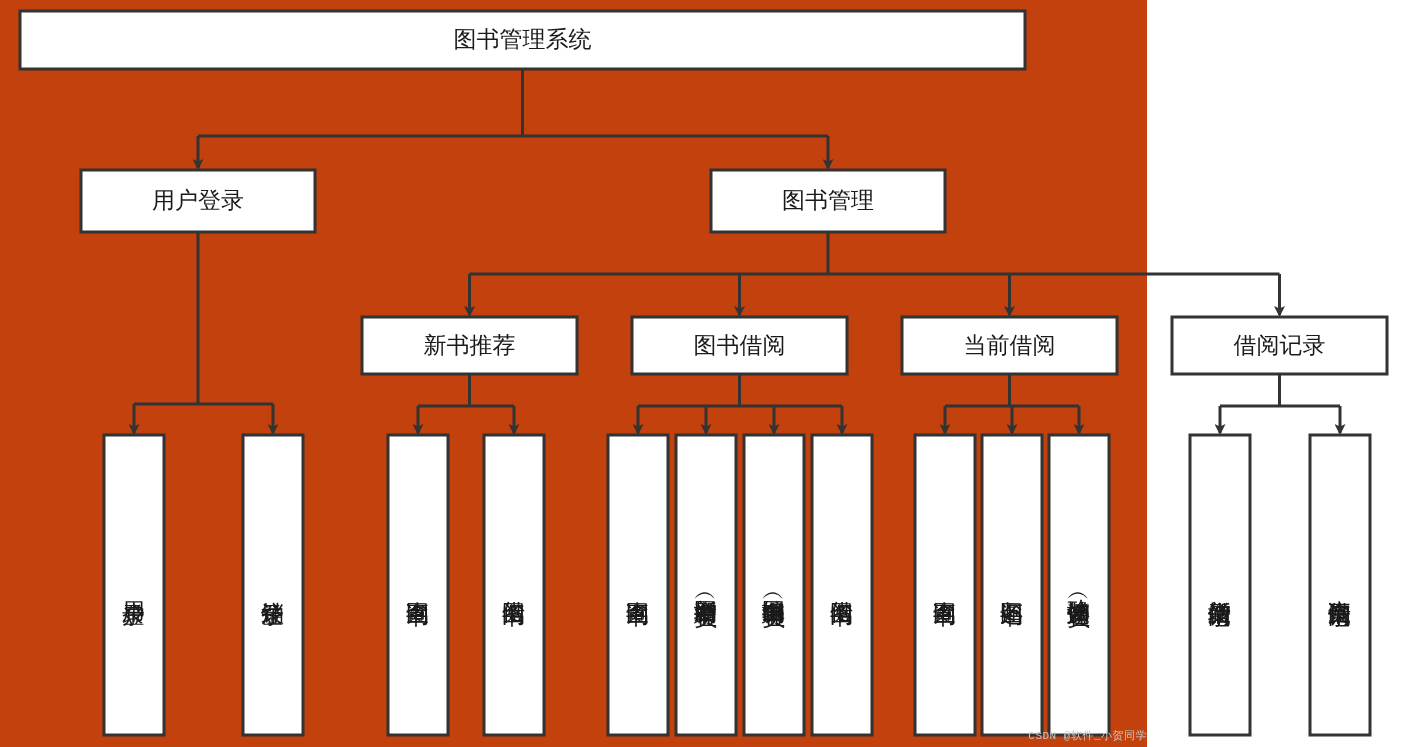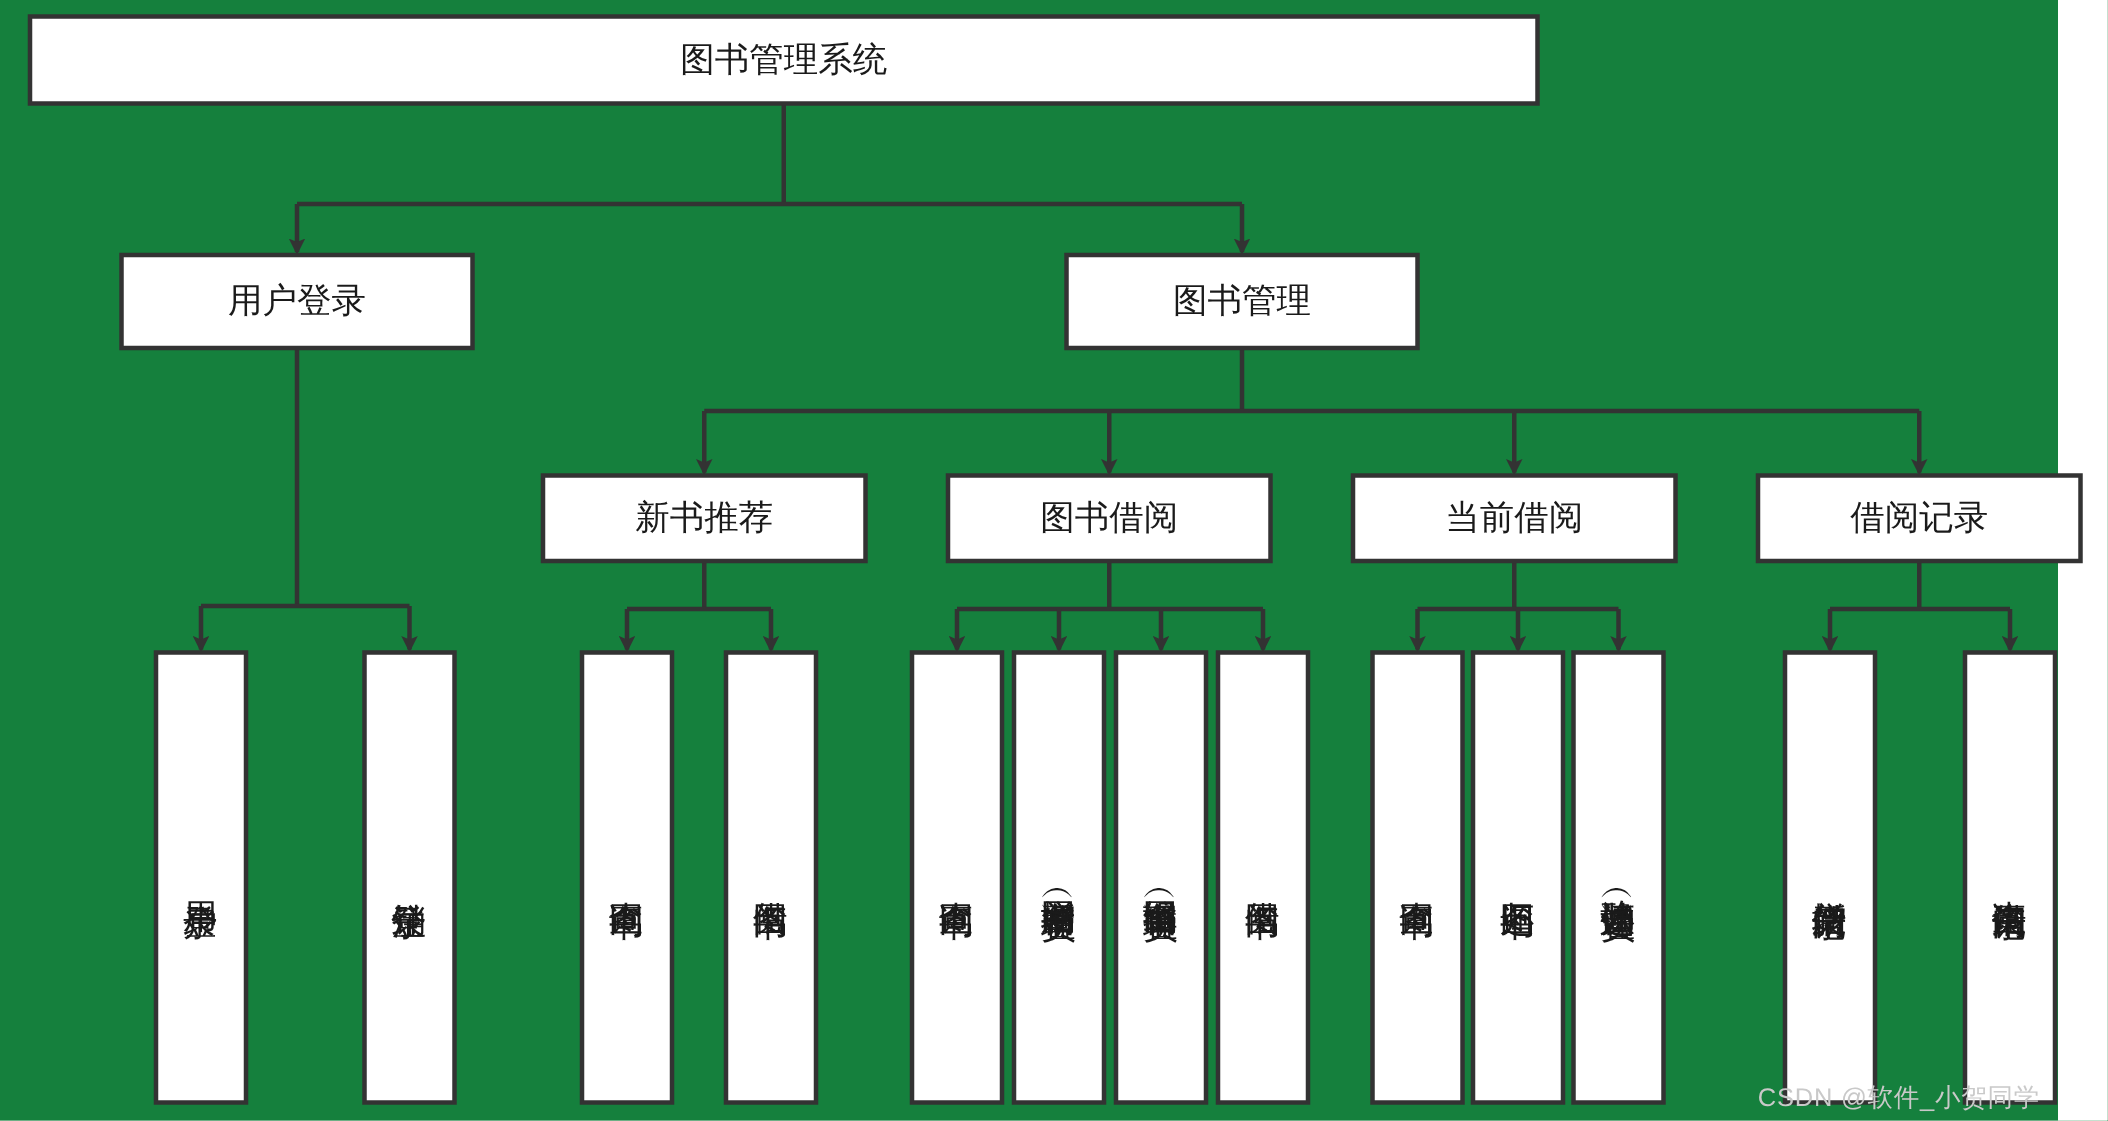--- a/index.html
+++ b/index.html
@@ -1,25 +1,25 @@
 <!DOCTYPE html>
 <html><head>
 <meta charset="utf-8">
 <style>
   html,body{margin:0;padding:0;background:#ffffff;}
   body{width:1405px;height:747px;overflow:hidden;
        font-family:"Liberation Sans","DejaVu Sans",sans-serif;}
-  #diagram-root{position:relative;width:1372px;height:747px;background:#15803d;}
+  #diagram-root{position:relative;width:1147px;height:747px;background:#c2410c;}
   svg#flow{position:absolute;left:0;top:0;width:1405px;height:747px;display:block;}
   .node-box{fill:#ffffff;stroke:#333333;stroke-width:3;}
   .edge{stroke:#333333;stroke-width:3;fill:none;}
   .node-label{fill:#1a1a1a;font-family:"Liberation Sans","DejaVu Sans",sans-serif;
               font-size:23px;text-anchor:middle;dominant-baseline:middle;}
-  .watermark{position:absolute;right:12px;bottom:4px;color:#c9c9c9;
-             font-size:17px;font-family:Liberation Sans, sans-serif;
+  .watermark{position:absolute;right:0;bottom:4px;color:#c9c9c9;
+             font-size:11px;font-family:Liberation Mono, monospace;
              white-space:nowrap;letter-spacing:.5px;}
   .leaf-fo{overflow:visible;}
   .leaf-inner{width:100%;height:100%;display:flex;align-items:center;
               justify-content:center;}
   .leaf-inner span{writing-mode:vertical-rl;text-orientation:upright;
                    font-size:23px;color:#1a1a1a;line-height:1.05;
                    letter-spacing:1px;text-align:center;
                    font-family:"Liberation Sans","DejaVu Sans",sans-serif;}
 </style>
 </head>

